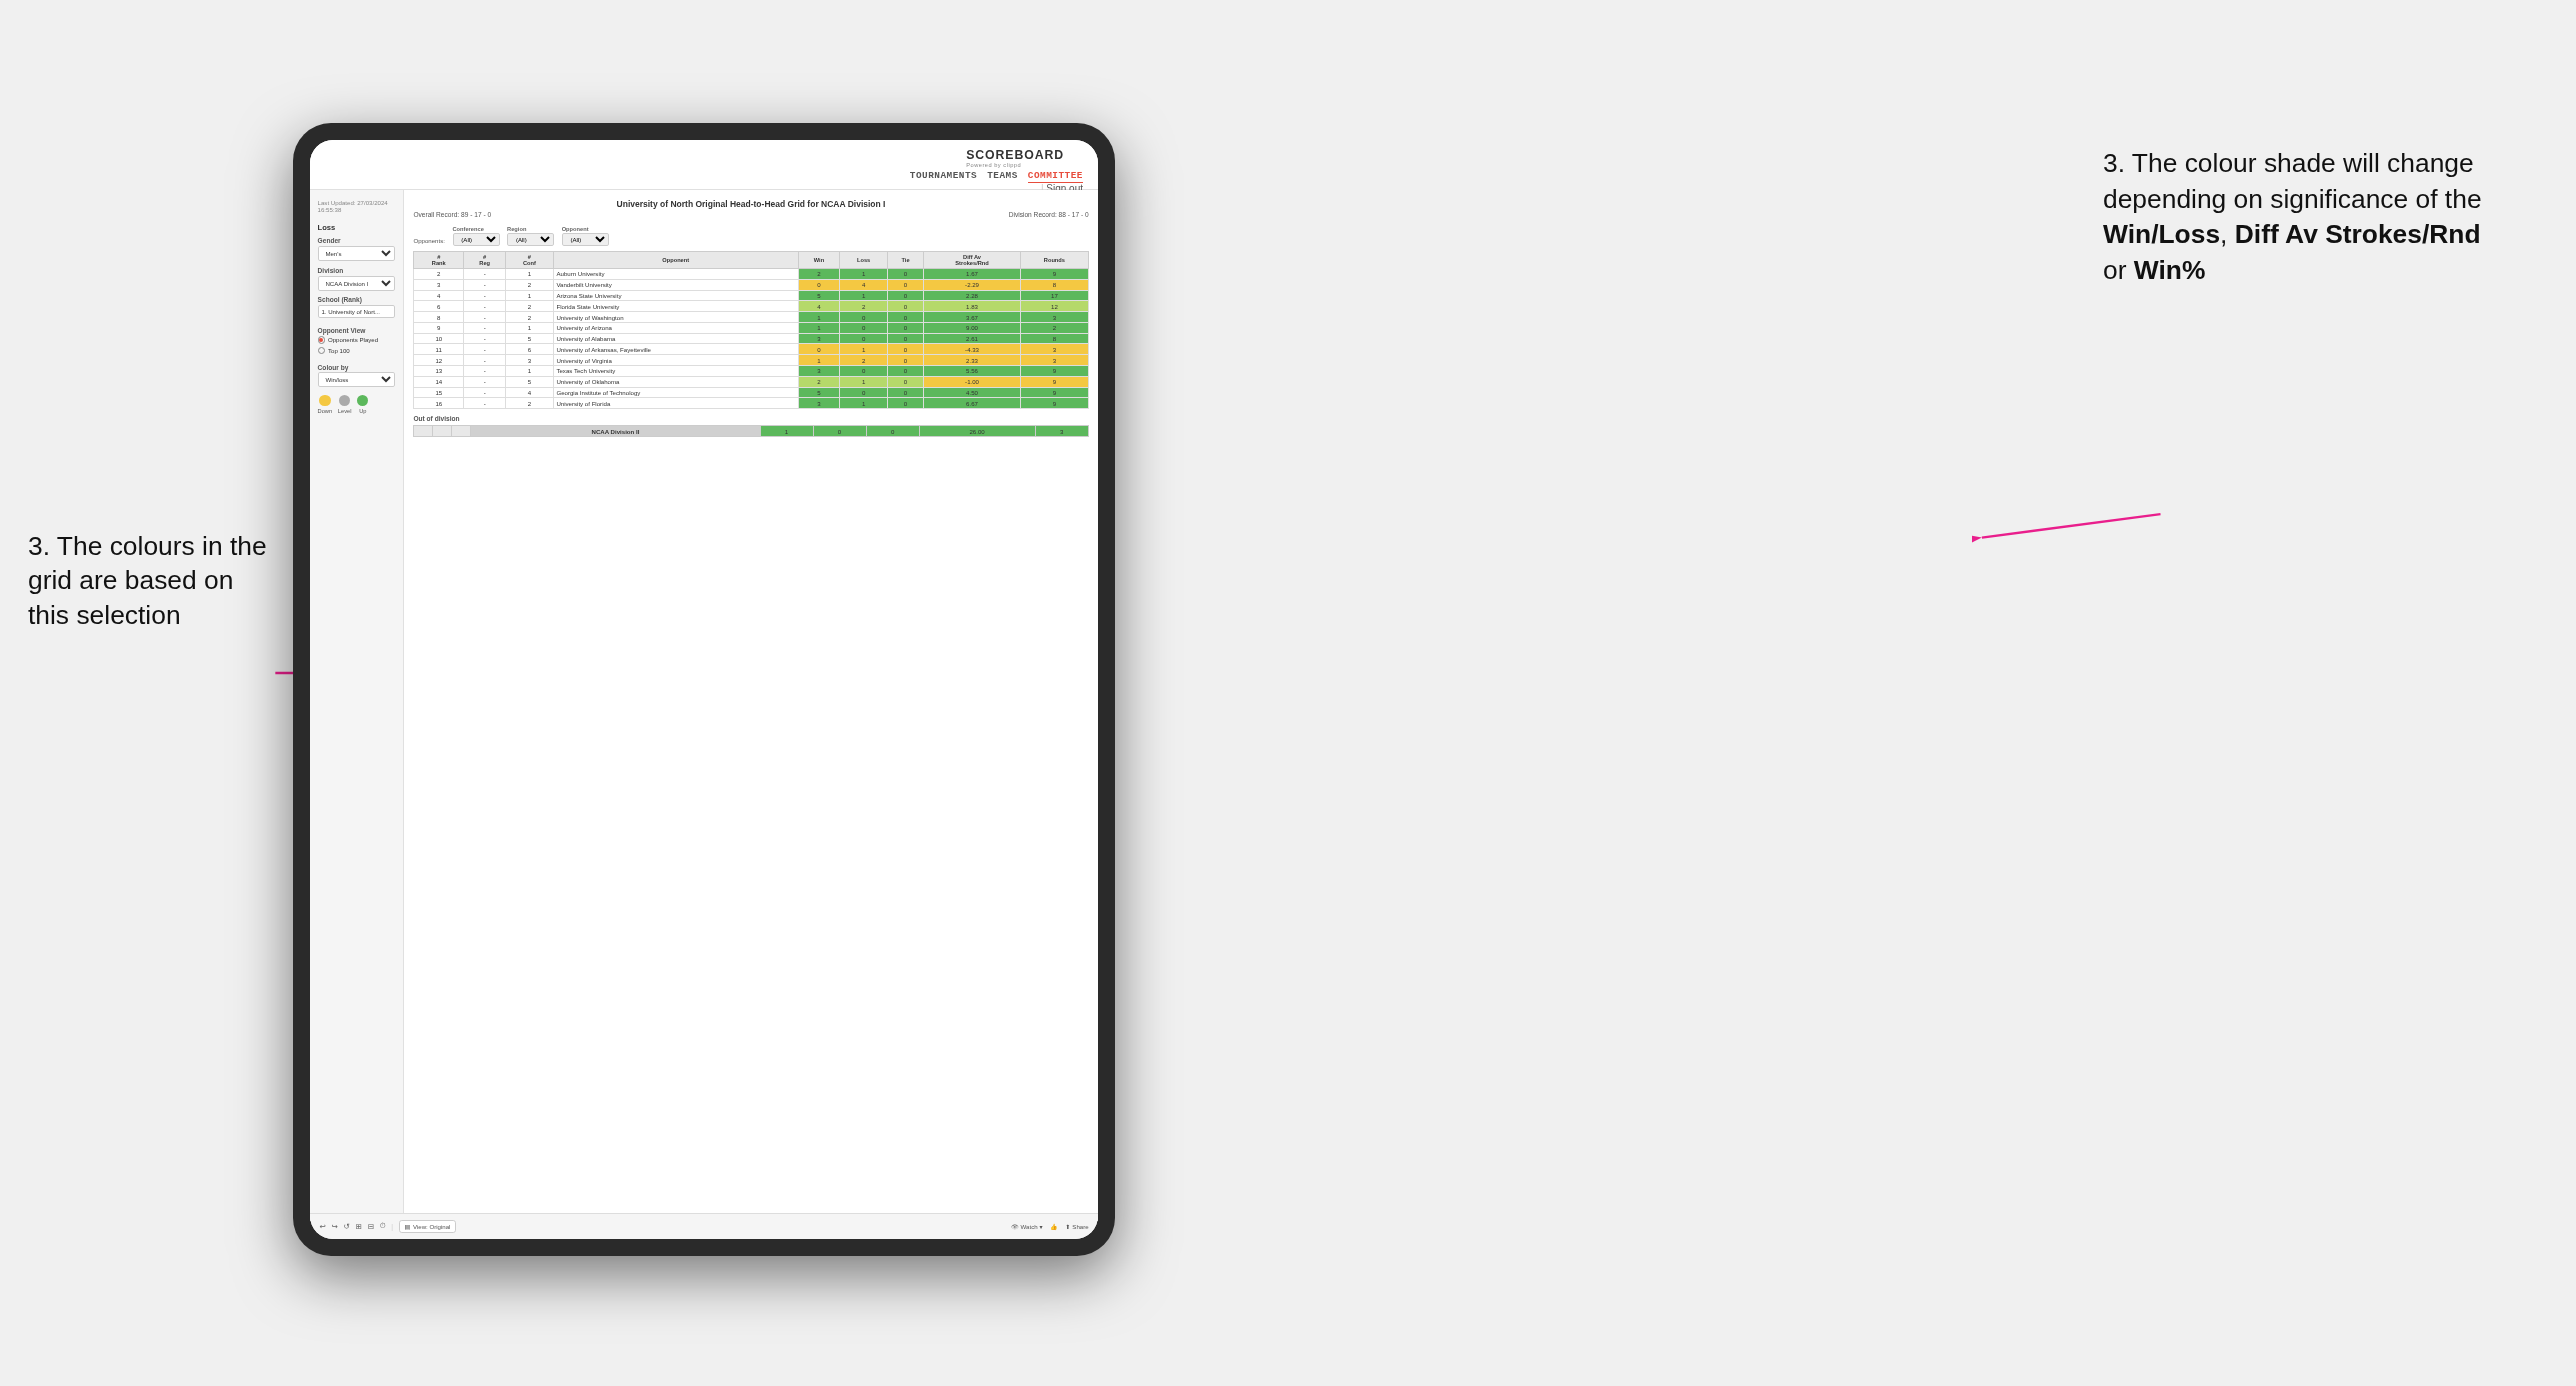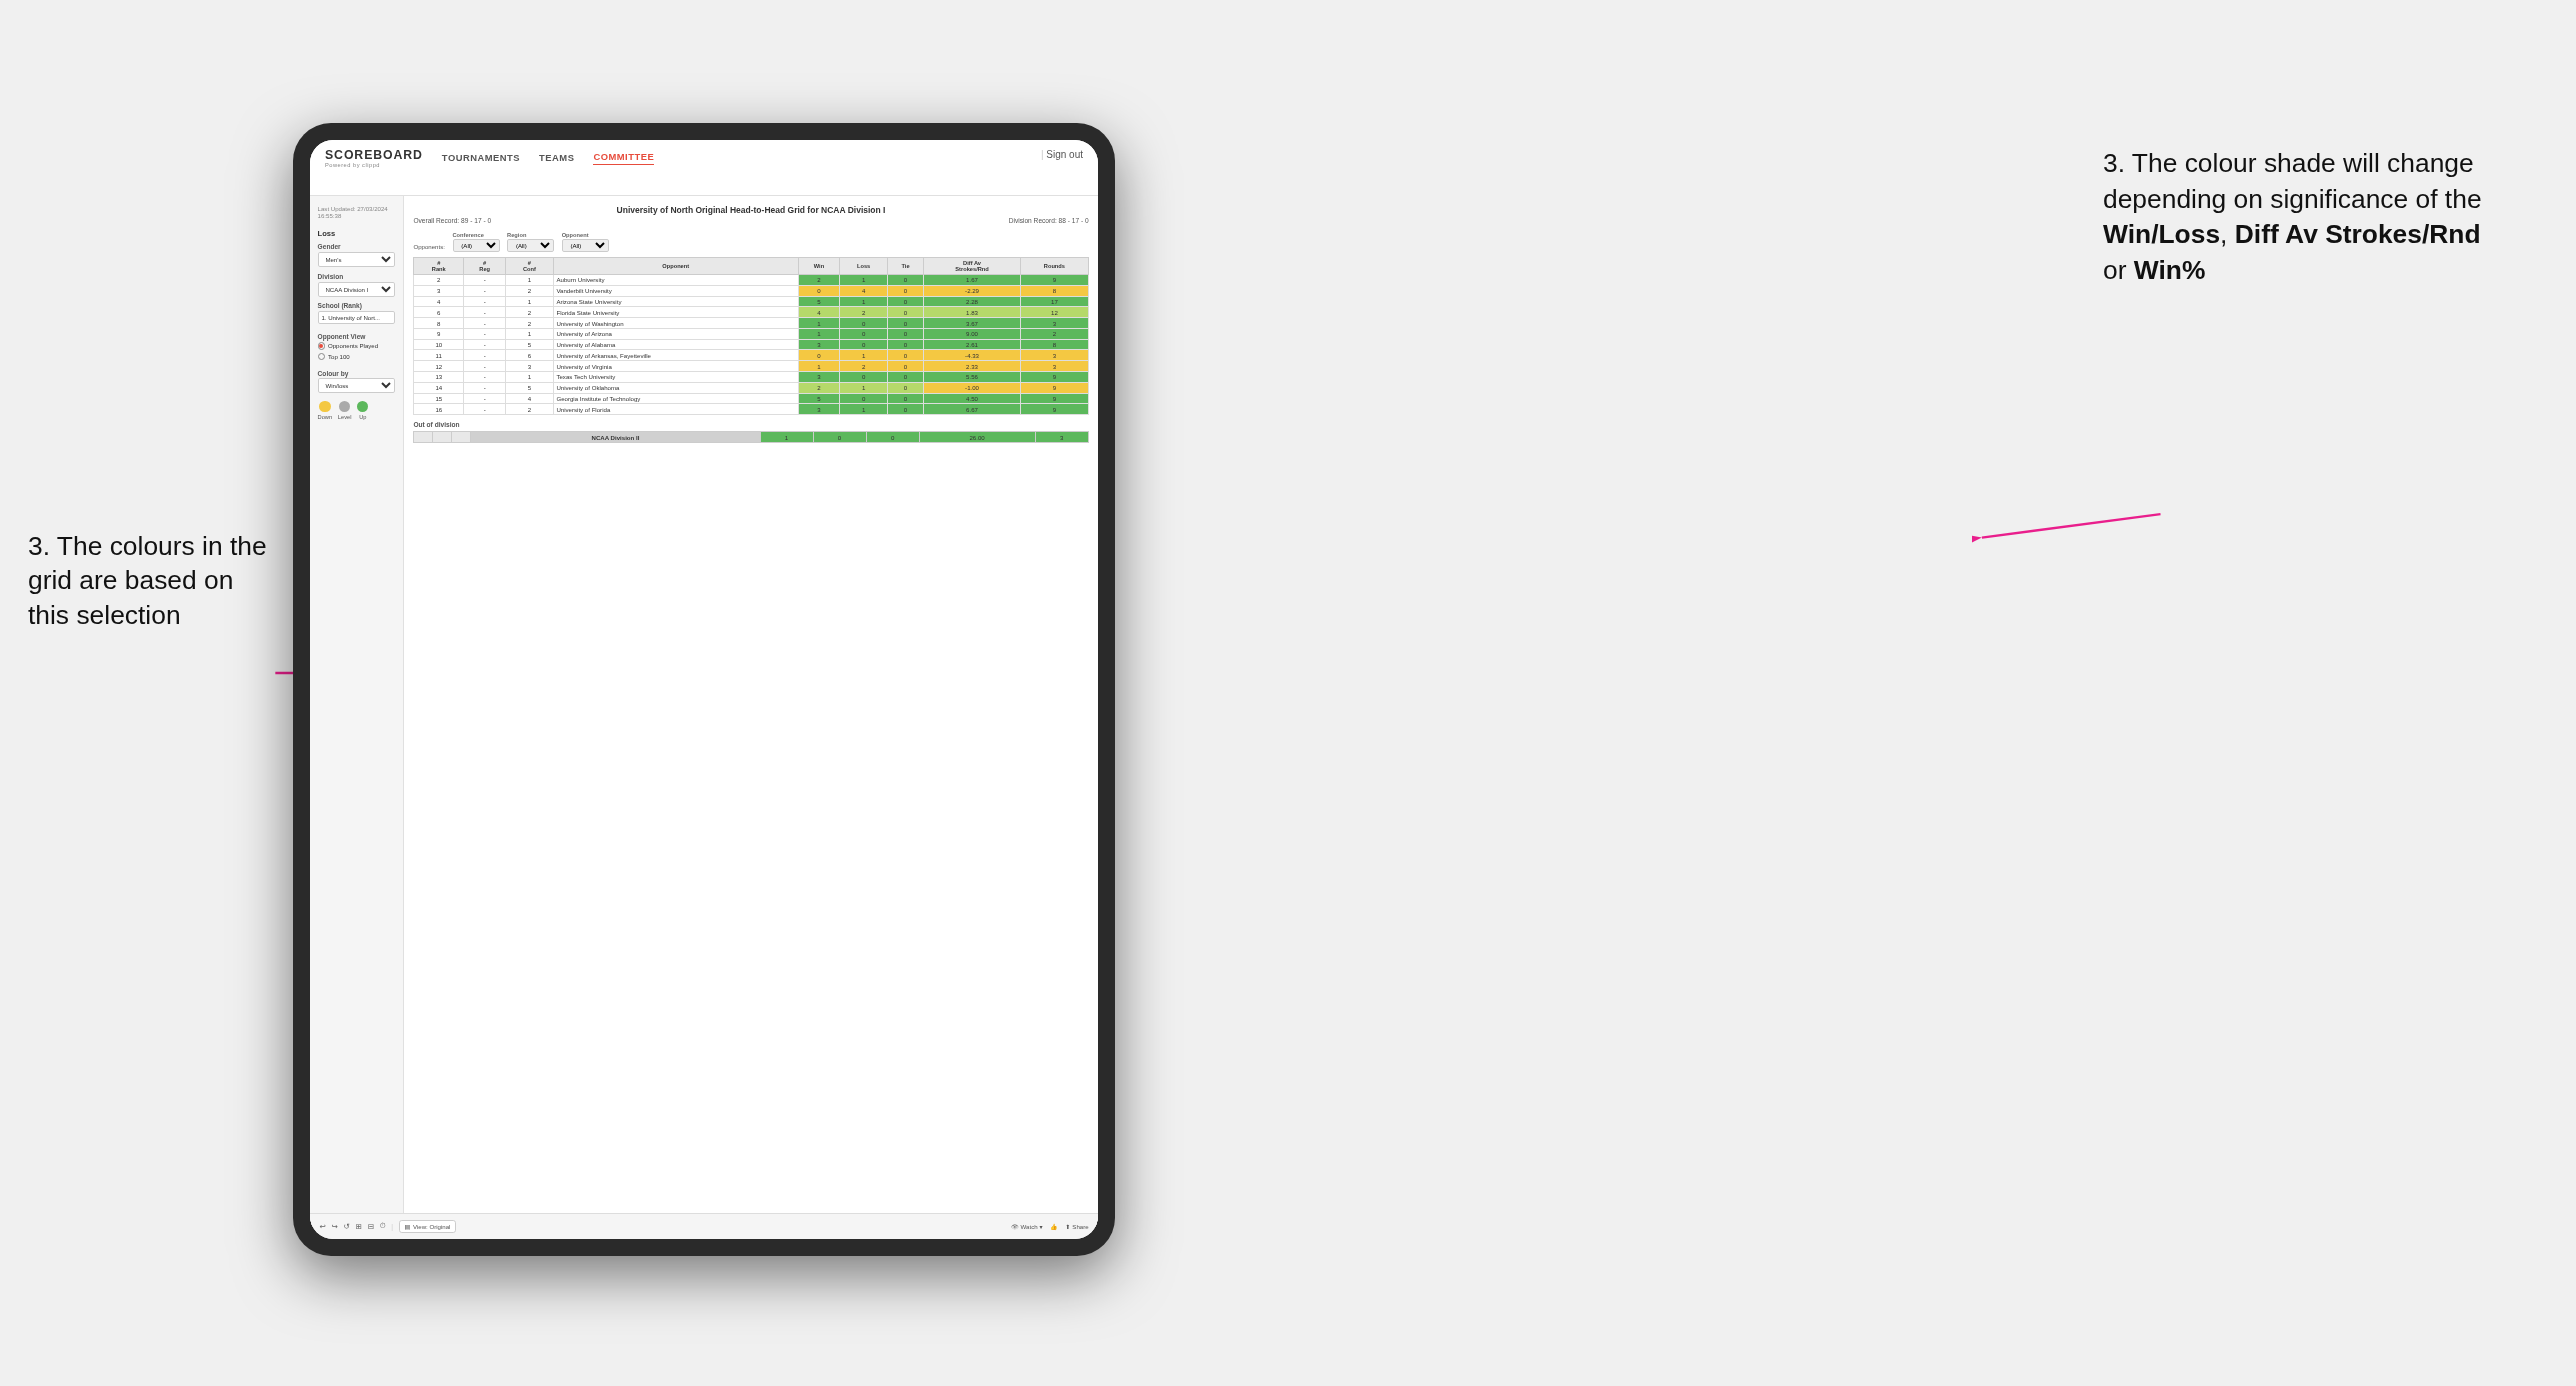--- a/index.html
+++ b/index.html
@@ -30,25 +30,26 @@
       height: 100%;
       background: #fff;
       border-radius: 23px;
       overflow: hidden;
       position: relative;
     }
 
     
     .app-header {
       display: flex;
-      align-items: flex-start;
+      align-items: flex-end;
       padding: 9.4px 15px;
       background: #fff;
       border-bottom: 0.9px solid #e0e0e0;
-      height: 56px;
+      height: 50px;
+      flex-direction: column;
     }
 
     .logo-area {
       display: flex;
       flex-direction: column;
       margin-right: 19px;
     }
 
     .logo-text {
       font-size: 12.3px;
@@ -59,23 +60,24 @@
     }
 
     .logo-sub {
       font-size: 5.7px;
       color: #888;
       letter-spacing: 0.5px;
     }
 
     .nav-items {
       display: flex;
-      gap: 19px;
+      gap: 10px;
       align-items: center;
       flex: 1;
+      font-family: Liberation Mono, monospace;
     }
 
     .nav-item {
       font-size: 9.4px;
       font-weight: 600;
       color: #555;
       cursor: pointer;
       letter-spacing: 0.5px;
       text-transform: uppercase;
       padding: 1.9px 0;

